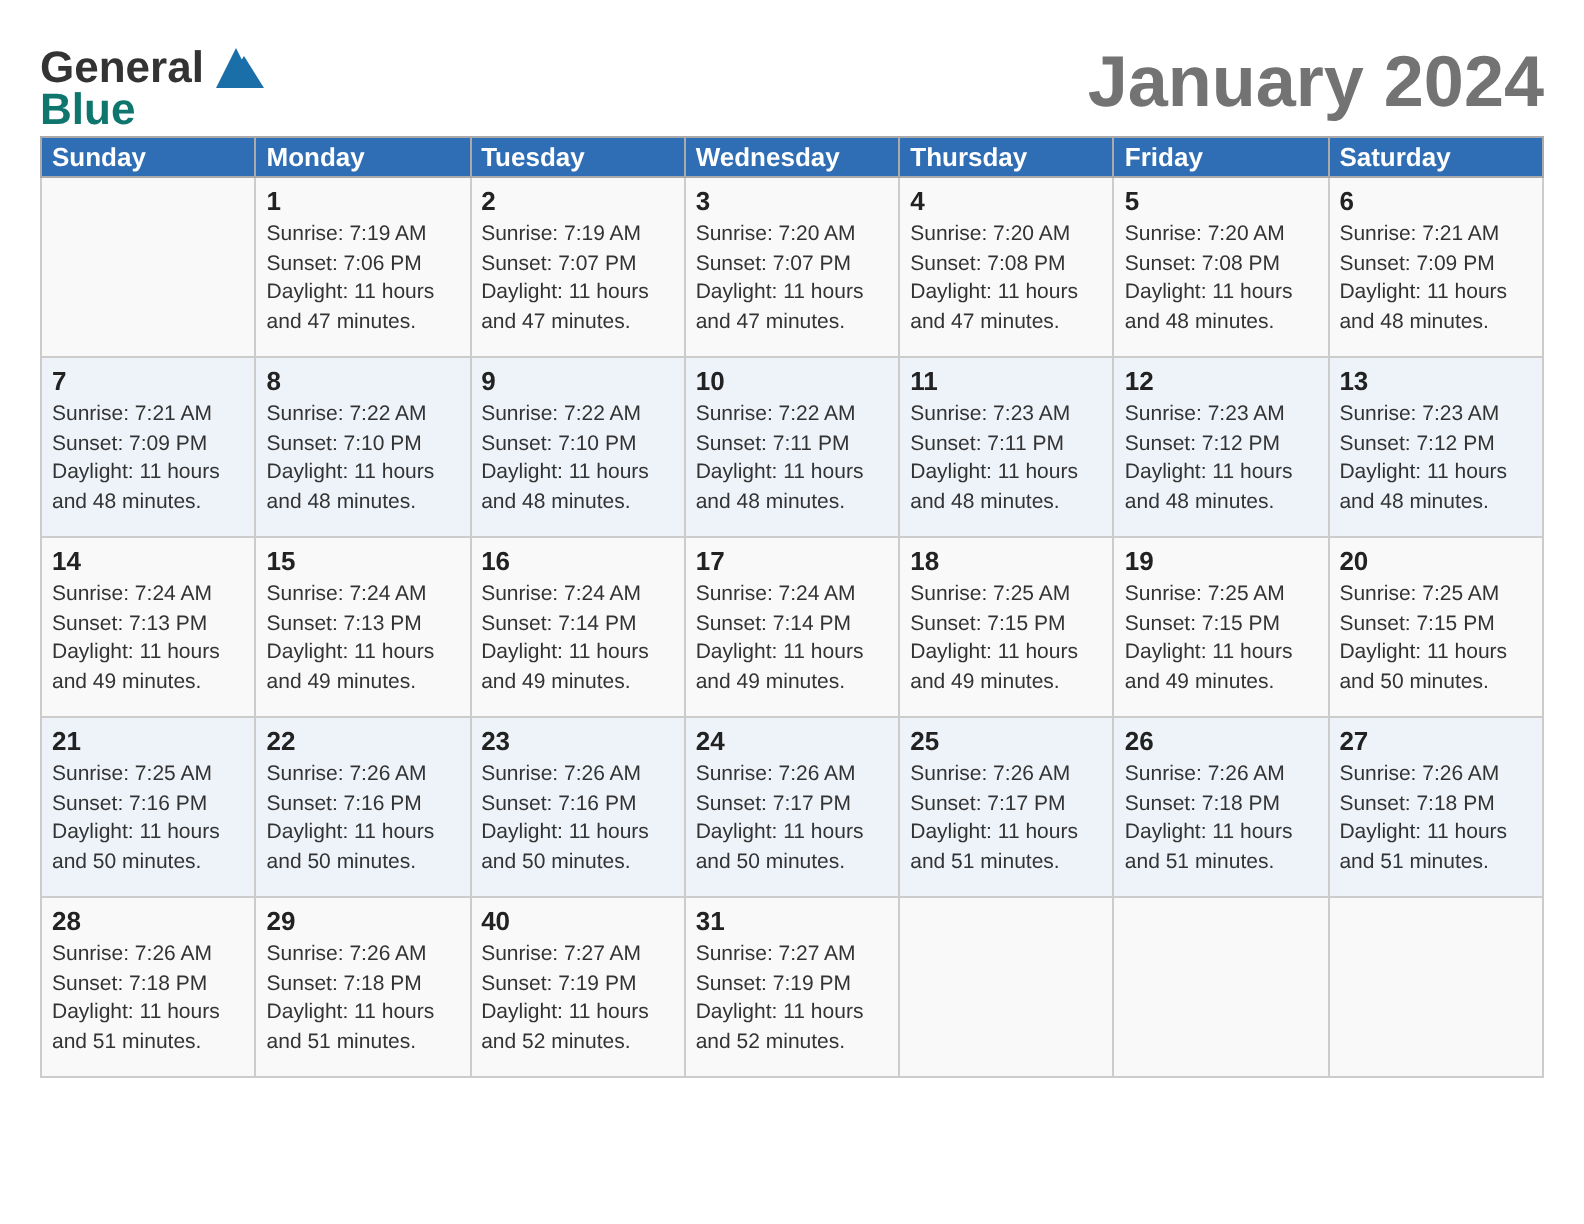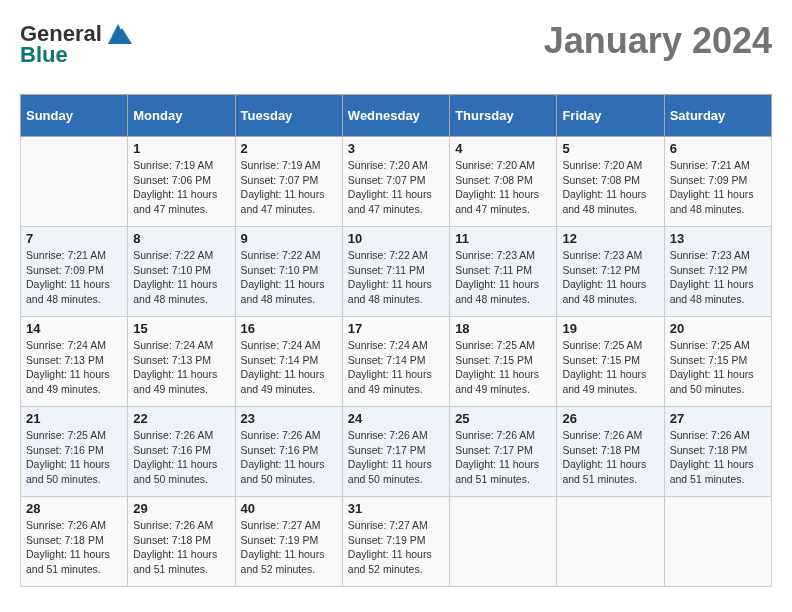--- a/index.html
+++ b/index.html
@@ -7,21 +7,21 @@
       font-family: Arial, sans-serif;
       background: #fff;
       width: 792px;
       min-height: 612px;
       padding: 20px;
     }
     .header {
       display: flex;
       justify-content: space-between;
       align-items: flex-start;
-      margin-bottom: 26px;
+      margin-bottom: 0;
     }
     .logo {
       display: flex;
       flex-direction: column;
       align-items: flex-start;
     }
     .logo-text {
       display: flex;
       align-items: center;
     }
@@ -53,21 +53,21 @@
       color: #555;
     }
     table {
       width: 100%;
       border-collapse: collapse;
       font-size: 11px;
     }
     thead tr th {
       background-color: #2f6eb5;
       color: #fff;
-      padding: 13px 5px;
+      padding: 2px 5px;
       text-align: left;
       font-size: 13px;
       font-weight: bold;
       border: 1px solid #aaa;
       margin-top: 40px;
     }
     tbody tr td {
       border: 1px solid #ccc;
       vertical-align: top;
       padding: 4px 5px;

